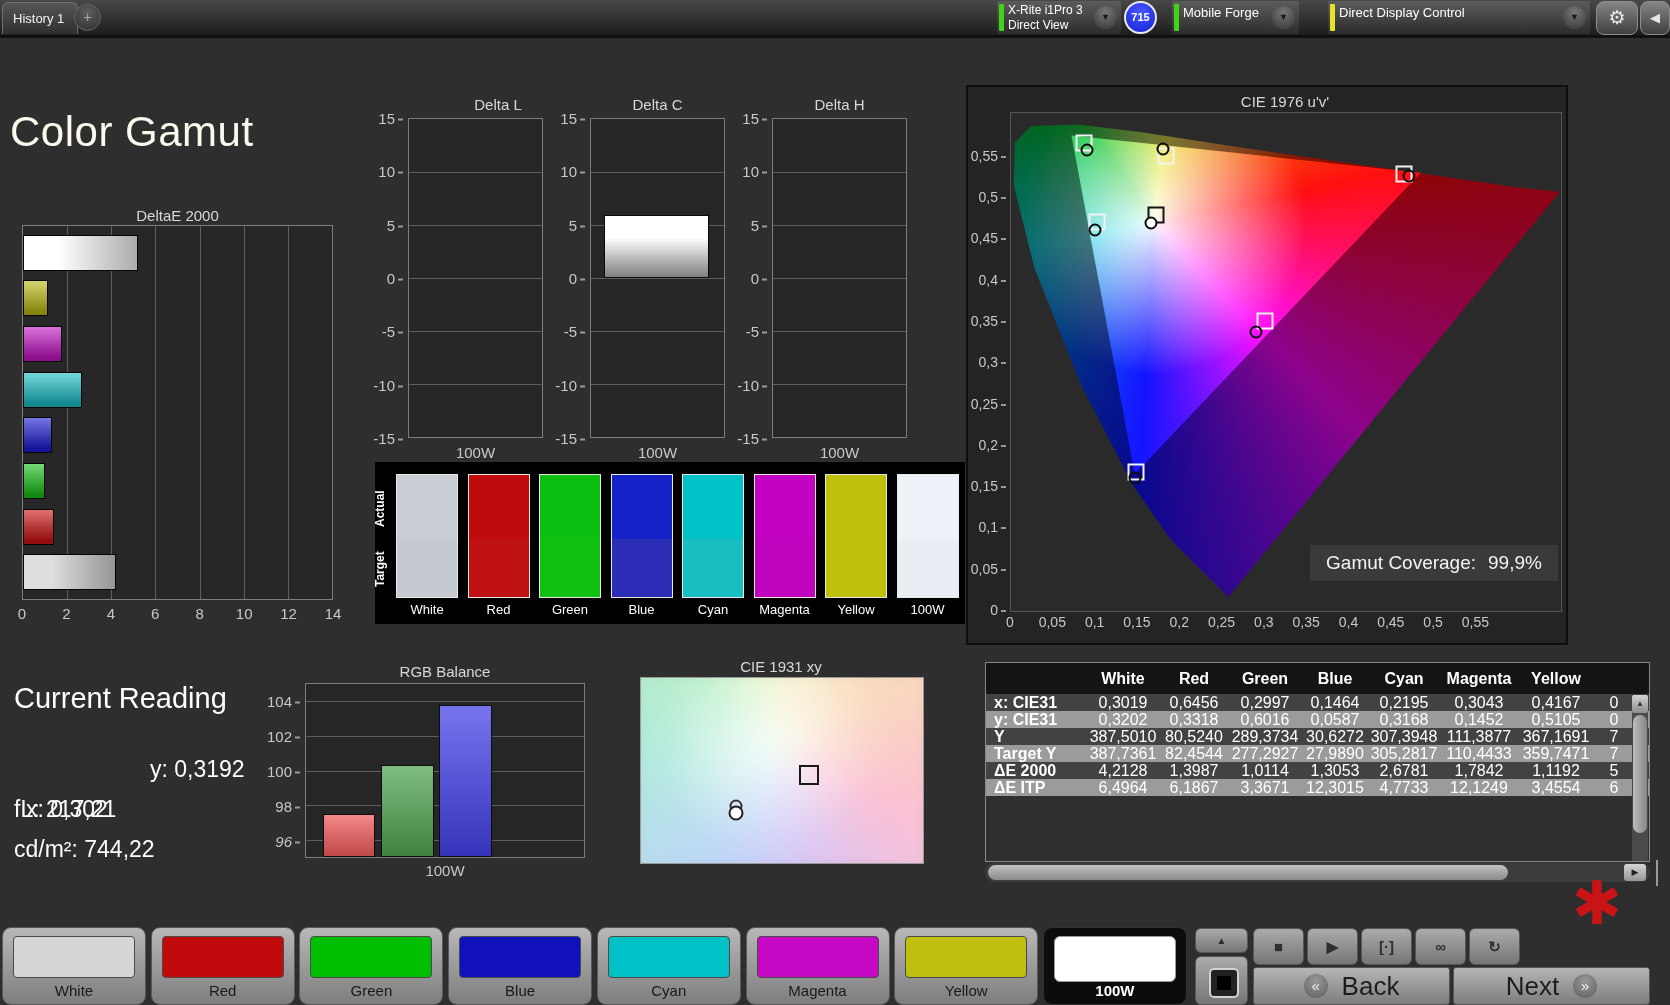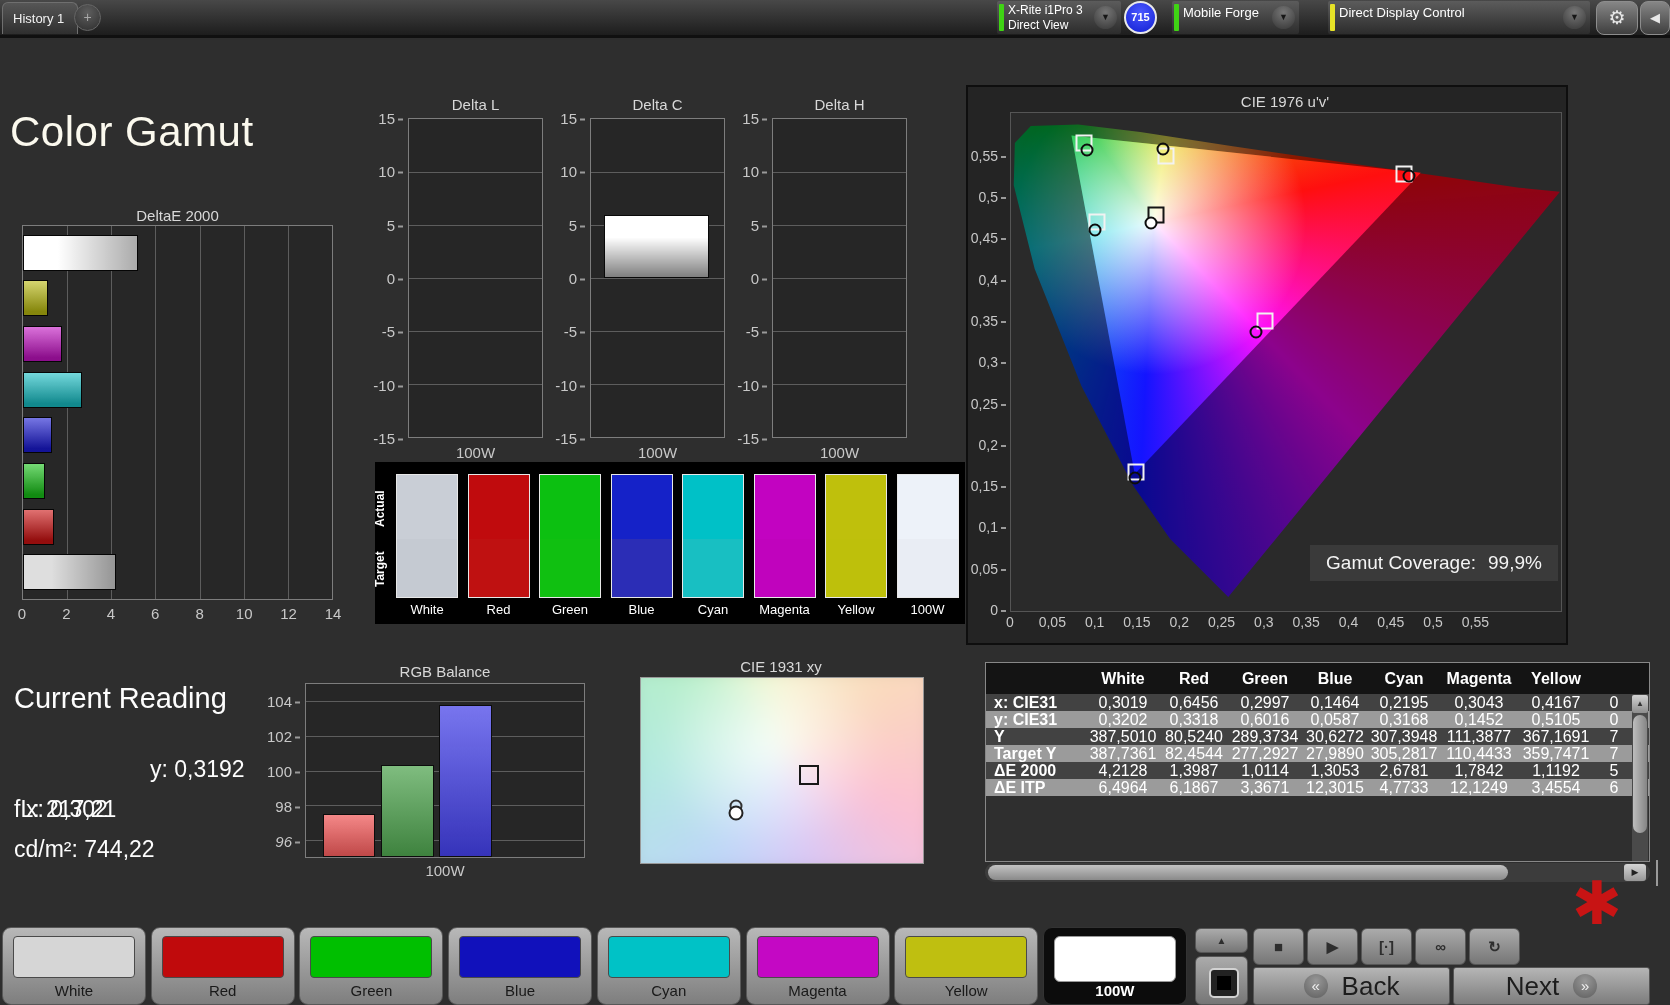--- a/index.html
+++ b/index.html
@@ -232,21 +232,21 @@
       <span style="left: 0%;">0</span>
       <span style="left: 14.2857%;">2</span>
       <span style="left: 28.5714%;">4</span>
       <span style="left: 42.8571%;">6</span>
       <span style="left: 57.1429%;">8</span>
       <span style="left: 71.4286%;">10</span>
       <span style="left: 85.7143%;">12</span>
       <span style="left: 100%;">14</span>
     </div>
 
-  <div class="delta-chart" style="left:408px;">
+  <div class="delta-chart" style="left:408px;padding-left:45px;">
     <div class="panel-title">Delta L</div>
     <div class="ylabels">
         <span class="ytick" style="top: 0%;">15</span>
         <span class="ytick" style="top: 16.6667%;">10</span>
         <span class="ytick" style="top: 33.3333%;">5</span>
         <span class="ytick" style="top: 50%;">0</span>
         <span class="ytick" style="top: 66.6667%;">-5</span>
         <span class="ytick" style="top: 83.3333%;">-10</span>
         <span class="ytick" style="top: 100%;">-15</span>
       </div>

